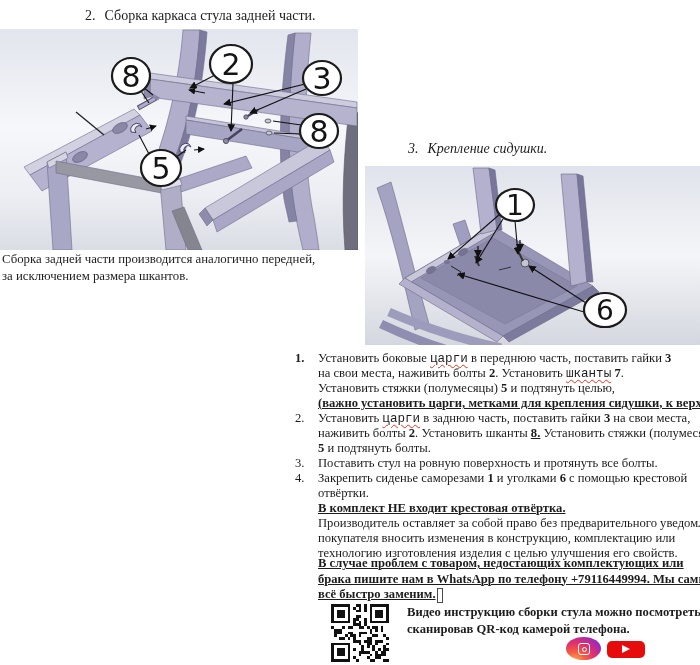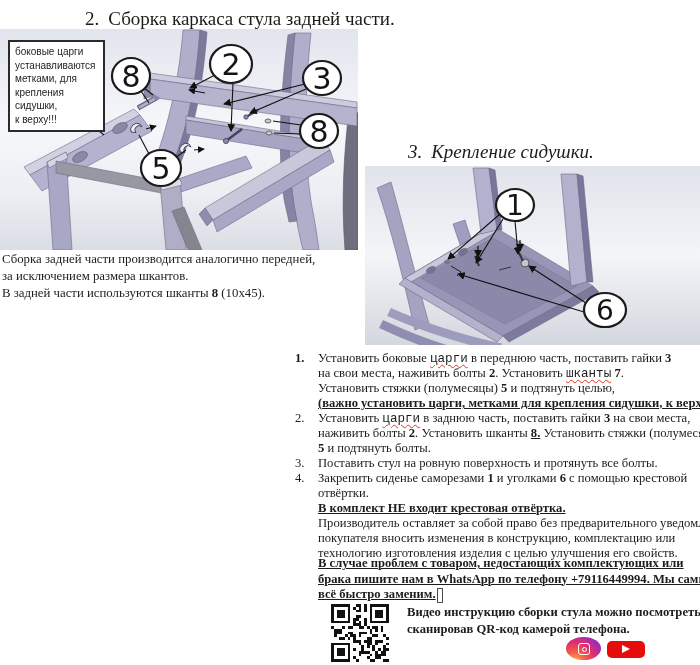--- a/index.html
+++ b/index.html
@@ -1,19 +1,19 @@
 <!DOCTYPE html>
 <html><head>
 <meta charset="utf-8">
 <style>
   html,body{margin:0;padding:0;background:#fff;}
   .page{position:relative;width:700px;height:665px;background:#fff;overflow:hidden;
         font-family:"Liberation Serif","DejaVu Serif",serif;color:#1c1c1c;}
   .abs{position:absolute;}
-  .h1{font-size:19px;white-space:nowrap;}
+  .h1{font-size:14px;white-space:nowrap;}
   .h1 .num{margin-right:9px;}
   svg text.co{font-family:"DejaVu Sans",sans-serif;fill:#141414;}
   .notebox{position:absolute;left:8px;top:40px;width:84px;padding:3px 4px 4px 5px;
            background:#fff;border:2px solid #2a2a2a;
            font-family:"Liberation Sans","DejaVu Sans",sans-serif;
            font-size:10px;line-height:13.5px;white-space:pre-line;color:#1d1d1d;}
   .caption{position:absolute;left:2px;top:251px;width:290px;
            font-size:12.8px;line-height:17px;}
   .list{position:absolute;left:295px;top:351px;width:406px;font-size:12.6px;}
   .list .tline,.caption .tline{height:15px;line-height:15px;white-space:nowrap;}
@@ -149,30 +149,24 @@
         <ellipse cx="319" cy="102" rx="19" ry="17" fill="#fff" stroke="#1b1b1b" stroke-width="2.2"></ellipse>
         <text class="co" x="319" y="113" text-anchor="middle">8</text>
       </g>
       <g>
         <ellipse cx="161" cy="139" rx="20" ry="18" fill="#fff" stroke="#1b1b1b" stroke-width="2.2"></ellipse>
         <text class="co" x="161" y="150" text-anchor="middle">5</text>
       </g>
     </g>
   </svg>
 
-  <div class="notebox">боковые царги
-устанавливаются
-метками, для
-крепления сидушки,
-к верху!!!</div>
 
   <div class="caption">
       <div class="tline"><span>Сборка задней части производится аналогично передней,</span></div>
       <div class="tline"><span>за исключением размера шкантов.</span></div>
-      <div class="tline"><span>В задней части используются шканты </span><span class="b">8</span><span> (10x45).</span></div>
     </div>
 
   <div class="abs h1" style="left:408px;top:141px;font-style:italic;">
     <span class="num">3.</span><span>Крепление сидушки.</span>
   </div>
 
   <svg class="abs" style="left:365px;top:166px;" width="335" height="179" viewBox="0 0 335 179">
     <rect x="0" y="0" width="335" height="179" fill="url(#g2)"></rect>
     <g stroke="#6b6987" stroke-width="0.6">
 

